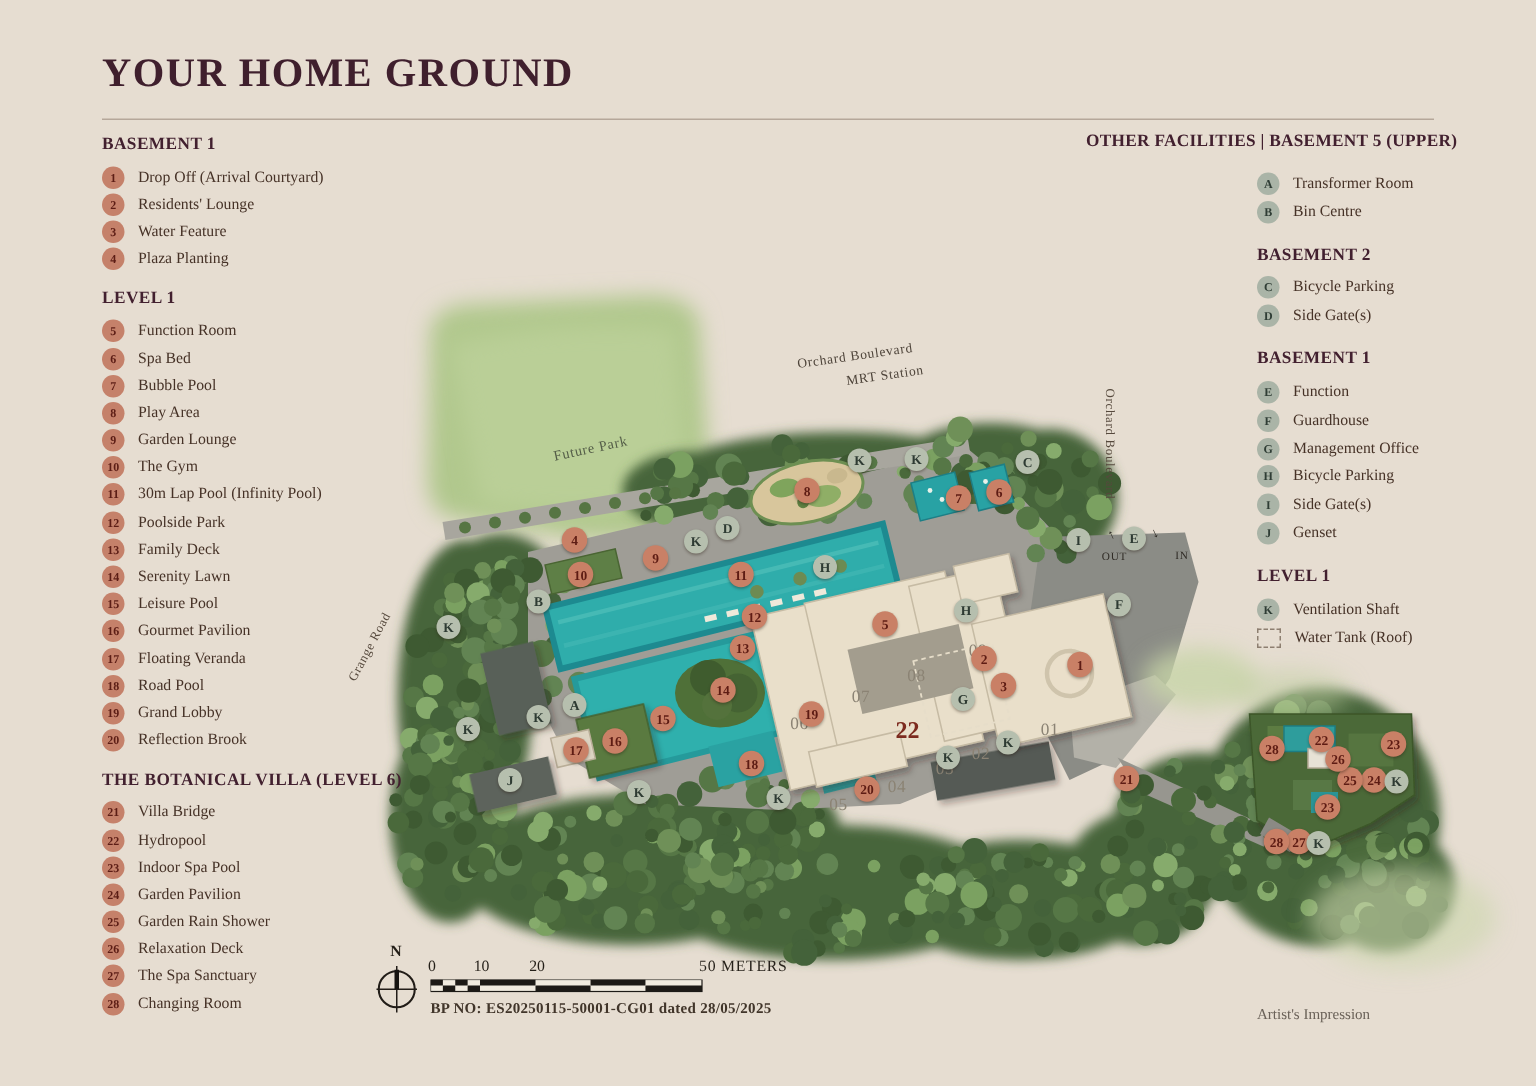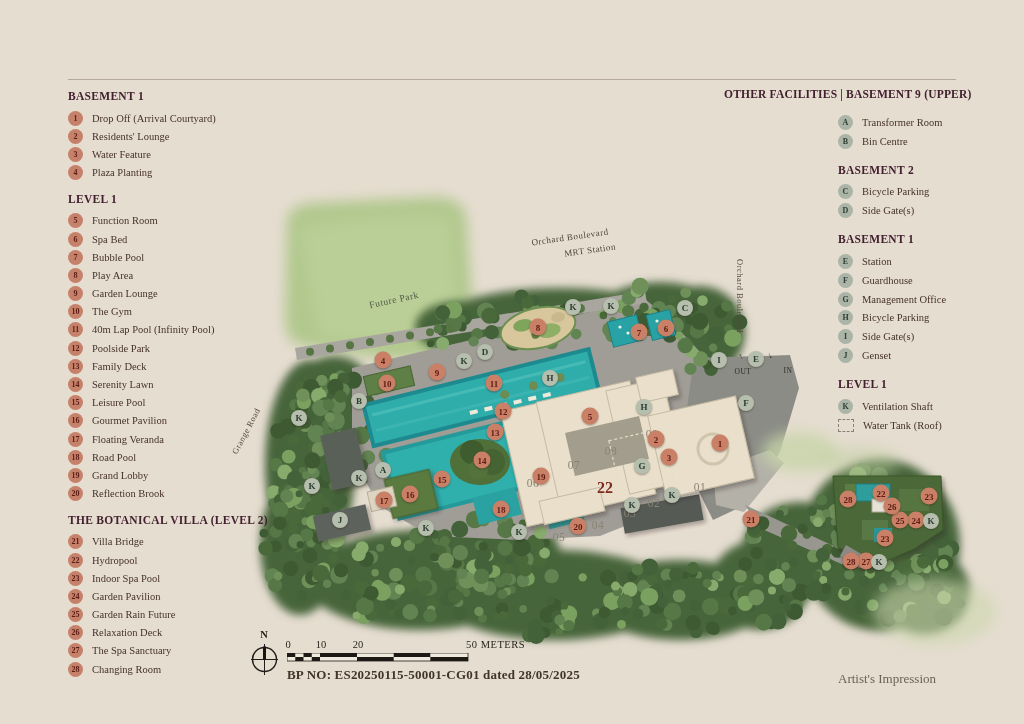--- a/index.html
+++ b/index.html
@@ -32,29 +32,30 @@
       transform:translate(-50%,-50%);font-weight:700;box-shadow:0 1px 2px rgba(40,28,18,.4);z-index:5;}
   .mk-n{width:17px;height:17px;background:#c98066;color:#5e1c14;font-size:9px;}
   .mk-l{width:16px;height:16px;background:#b6bfae;color:#2e3b33;font-size:9px;}
   .unit{position:absolute;transform:translate(-50%,-50%);font-size:11.5px;letter-spacing:.5px;
         color:#8b8374;z-index:4;margin-top:44px;}
   .unit.big{font-size:16px;font-weight:700;color:#7c2b1f;letter-spacing:0;}
   .roadlabel{position:absolute;white-space:nowrap;z-index:4;}
   
   .tick{position:absolute;font-size:10.5px;color:#241f18;transform:translateX(-50%);}
   #sb-end{position:absolute;font-size:10.5px;color:#241f18;letter-spacing:.5px;}
-  #bp-no{position:absolute;left:287px;top:667px;font-size:13px;font-weight:600;color:#41352a;letter-spacing:.2px;}
-  #artists{position:absolute;left:838px;top:671px;font-size:13px;color:#6a6158;}
+  #bp-no{position:absolute;left:287px;top:667px;font-size:10px;font-weight:600;color:#41352a;letter-spacing:.2px;}
+  #artists{position:absolute;left:838px;top:671px;font-size:10px;color:#6a6158;}
   #north-label{position:absolute;left:264px;top:629px;transform:translateX(-50%);font-size:10.5px;font-weight:600;color:#241f18;}
 </style>
 </head>
 <body>
 
 <div id="canvas">
 
+  <div id="page-title">YOUR HOME GROUND</div>
   <div id="title-rule"></div>
 
   <div id="map">
     <svg width="1024" height="724" viewBox="0 0 1024 724">
       <defs>
         <filter id="soft" x="-20%" y="-20%" width="140%" height="140%">
             <feGaussianBlur stdDeviation="4"></feGaussianBlur>
           </filter>
         <filter id="soft2" x="-40%" y="-40%" width="180%" height="180%">
             <feGaussianBlur stdDeviation="7"></feGaussianBlur>
@@ -886,21 +887,21 @@
       <div class="lg-item">
         <span class="badge num">9</span>
         <span class="lg-label">Garden Lounge</span>
       </div>
       <div class="lg-item">
         <span class="badge num">10</span>
         <span class="lg-label">The Gym</span>
       </div>
       <div class="lg-item">
         <span class="badge num">11</span>
-        <span class="lg-label">40m Lap Pool (Infinity Pool)</span>
+        <span class="lg-label">30m Lap Pool (Infinity Pool)</span>
       </div>
       <div class="lg-item">
         <span class="badge num">12</span>
         <span class="lg-label">Poolside Park</span>
       </div>
       <div class="lg-item">
         <span class="badge num">13</span>
         <span class="lg-label">Family Deck</span>
       </div>
       <div class="lg-item">
@@ -924,56 +925,56 @@
         <span class="lg-label">Road Pool</span>
       </div>
       <div class="lg-item">
         <span class="badge num">19</span>
         <span class="lg-label">Grand Lobby</span>
       </div>
       <div class="lg-item">
         <span class="badge num">20</span>
         <span class="lg-label">Reflection Brook</span>
       </div>
-      <div class="lg-head">THE BOTANICAL VILLA (LEVEL 2)</div>
+      <div class="lg-head">THE BOTANICAL VILLA (LEVEL 6)</div>
       <div class="lg-item">
         <span class="badge num">21</span>
         <span class="lg-label">Villa Bridge</span>
       </div>
       <div class="lg-item">
         <span class="badge num">22</span>
         <span class="lg-label">Hydropool</span>
       </div>
       <div class="lg-item">
         <span class="badge num">23</span>
         <span class="lg-label">Indoor Spa Pool</span>
       </div>
       <div class="lg-item">
         <span class="badge num">24</span>
         <span class="lg-label">Garden Pavilion</span>
       </div>
       <div class="lg-item">
         <span class="badge num">25</span>
-        <span class="lg-label">Garden Rain Future</span>
+        <span class="lg-label">Garden Rain Shower</span>
       </div>
       <div class="lg-item">
         <span class="badge num">26</span>
         <span class="lg-label">Relaxation Deck</span>
       </div>
       <div class="lg-item">
         <span class="badge num">27</span>
         <span class="lg-label">The Spa Sanctuary</span>
       </div>
       <div class="lg-item">
         <span class="badge num">28</span>
         <span class="lg-label">Changing Room</span>
       </div>
     </div>
   <div id="legend-right">
-    <div id="lr-heading">OTHER FACILITIES  |  BASEMENT 9 (UPPER)</div>
+    <div id="lr-heading">OTHER FACILITIES  |  BASEMENT 5 (UPPER)</div>
     <div id="lr-sections">
         <div class="lg-item">
           <span class="badge let">A</span>
           <span class="lg-label">Transformer Room</span>
         </div>
         <div class="lg-item">
           <span class="badge let">B</span>
           <span class="lg-label">Bin Centre</span>
         </div>
         <div class="lg-head">BASEMENT 2</div>
@@ -981,21 +982,21 @@
           <span class="badge let">C</span>
           <span class="lg-label">Bicycle Parking</span>
         </div>
         <div class="lg-item">
           <span class="badge let">D</span>
           <span class="lg-label">Side Gate(s)</span>
         </div>
         <div class="lg-head">BASEMENT 1</div>
         <div class="lg-item">
           <span class="badge let">E</span>
-          <span class="lg-label">Station</span>
+          <span class="lg-label">Function</span>
         </div>
         <div class="lg-item">
           <span class="badge let">F</span>
           <span class="lg-label">Guardhouse</span>
         </div>
         <div class="lg-item">
           <span class="badge let">G</span>
           <span class="lg-label">Management Office</span>
         </div>
         <div class="lg-item">

